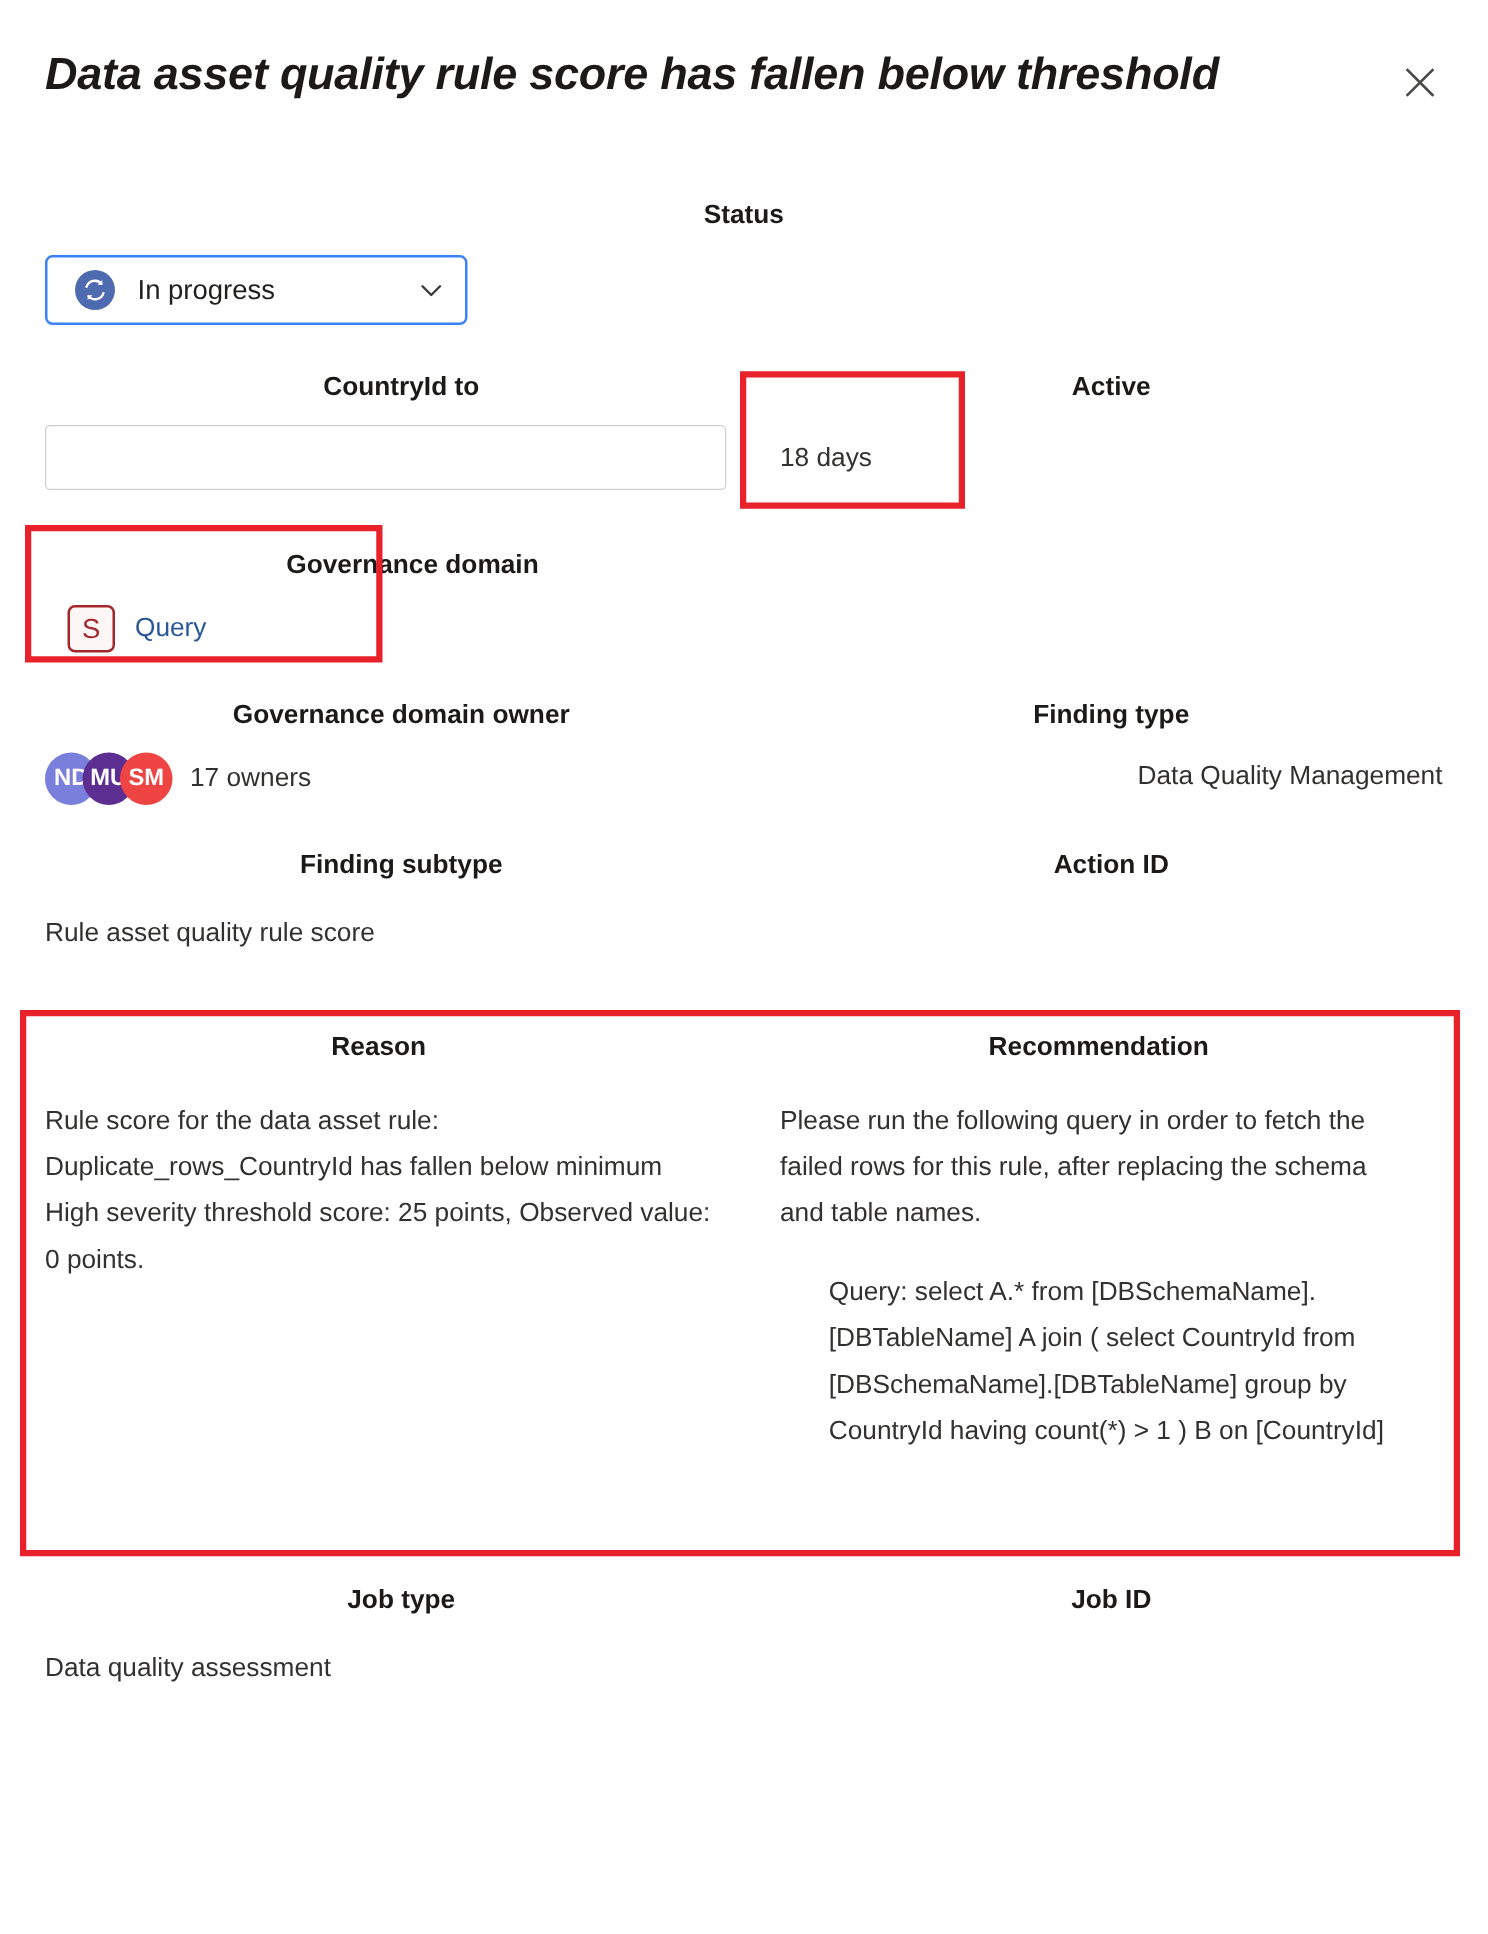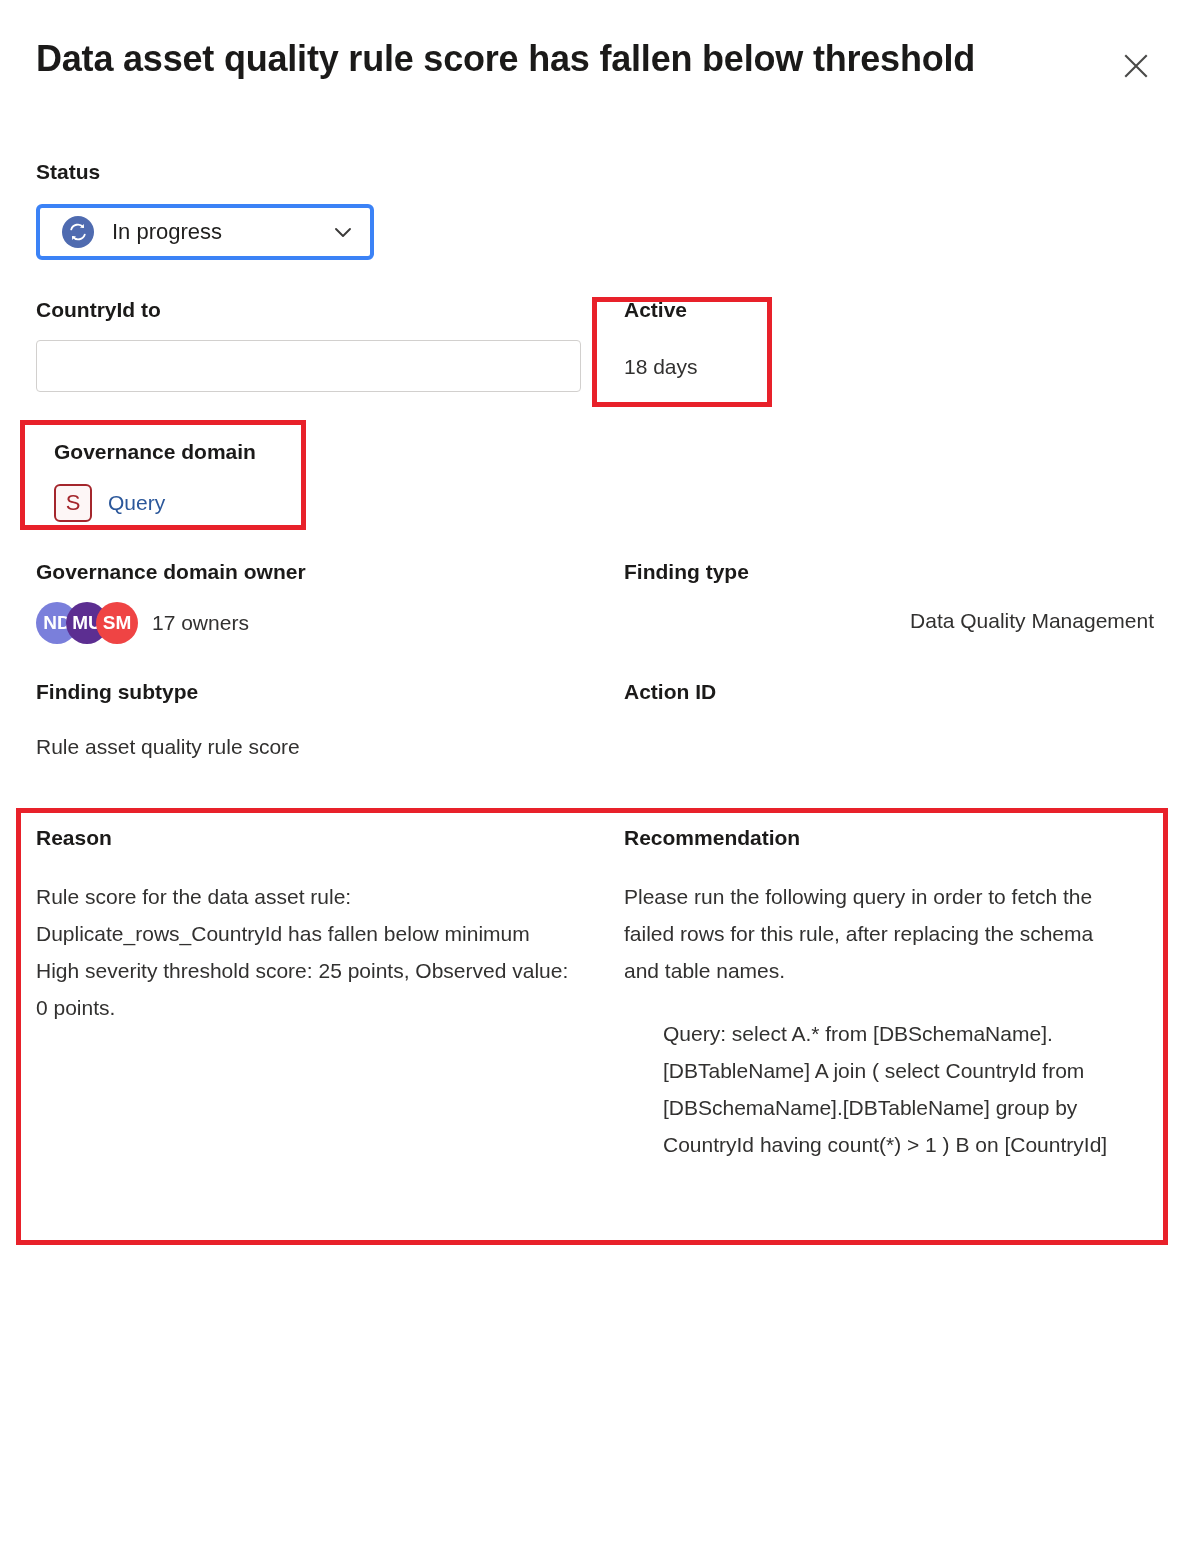--- a/index.html
+++ b/index.html
@@ -22,20 +22,21 @@
     height: 120px;
   }
   .panel-title {
     font-size: 36px;
     font-weight: 600;
     line-height: 46px;
     letter-spacing: -0.2px;
     color: #1b1a19;
     margin: 0;
     max-width: 1020px;
+    font-style: italic;
   }
   .close-btn {
     position: absolute;
     top: 42px;
     right: 30px;
     width: 48px; height: 48px;
     display: flex; align-items: center; justify-content: center;
     cursor: pointer;
     background: none; border: none;
     color: #4a4a48;
@@ -45,20 +46,21 @@
   
   .panel-body {
     padding: 0 36px;
     position: relative;
   }
   .field-label {
     font-size: 21px;
     font-weight: 700;
     color: #1b1a19;
     line-height: 28px;
+    text-align: center;
   }
   .field-value {
     font-size: 21px;
     font-weight: 400;
     color: #323130;
     line-height: 30px;
   }
   .link-text {
     color: #2b579a;
     font-size: 21px;
@@ -71,21 +73,21 @@
     grid-template-columns: 570px 1fr;
     column-gap: 0;
   }
 
   
   .status-block { margin-top: 38px; }
   .status-dropdown {
     margin-top: 18px;
     width: 338px;
     height: 56px;
-    border: 4px solid #3b82f6;
+    border: 2px solid #3b82f6;
     border-radius: 6px;
     display: flex;
     align-items: center;
     padding: 0 14px 0 22px;
     background: #ffffff;
     cursor: pointer;
   }
   .status-icon {
     width: 32px; height: 32px;
     border-radius: 50%;
@@ -305,18 +307,28 @@
         </div>
       </div>
       <div class="rec-col">
         <div class="field-label">Recommendation</div>
         <div class="field-value para">Please run the following query in order to fetch the failed rows for this rule, after replacing the schema and table names.</div>
         <div class="para">Query: select A.* from [DBSchemaName].[DBTableName] A join ( select CountryId from [DBSchemaName].[DBTableName] group by CountryId having count(*) &gt; 1 ) B on [CountryId]</div>
       </div>
     </div>
   </div>
 
+  <div class="row2 job-row">
+    <div>
+      <div class="field-label">Job type</div>
+      <div class="field-value">Data quality assessment</div>
+    </div>
+    <div class="job-id-block">
+      <div class="field-label">Job ID</div>
+      <div class="field-value"></div>
+    </div>
+  </div>
 
 </div>
 
 <div class="hl" id="hl-active"></div>
 <div class="hl" id="hl-asset"></div>
 <div class="hl" id="hl-reason-rec"></div>
 
 </body></html>

